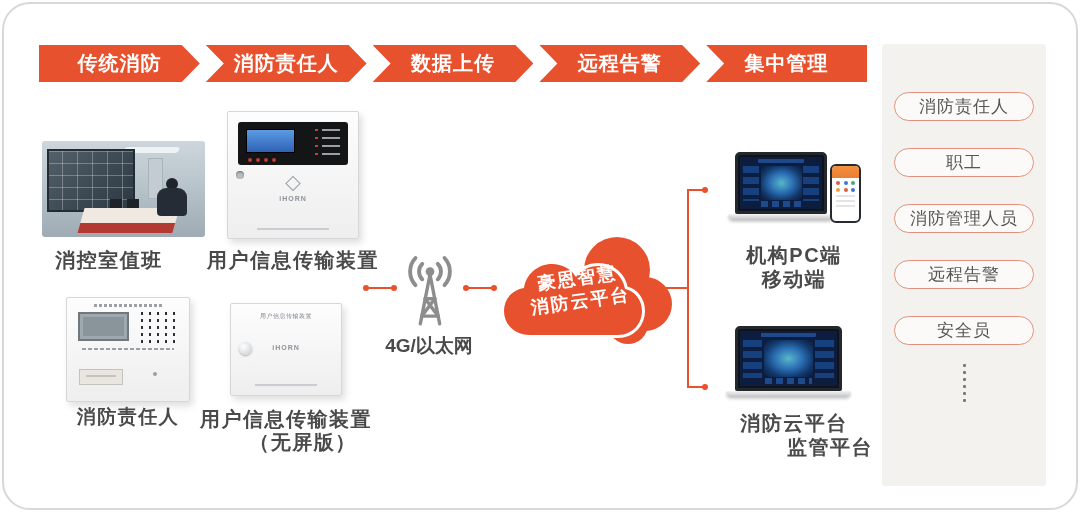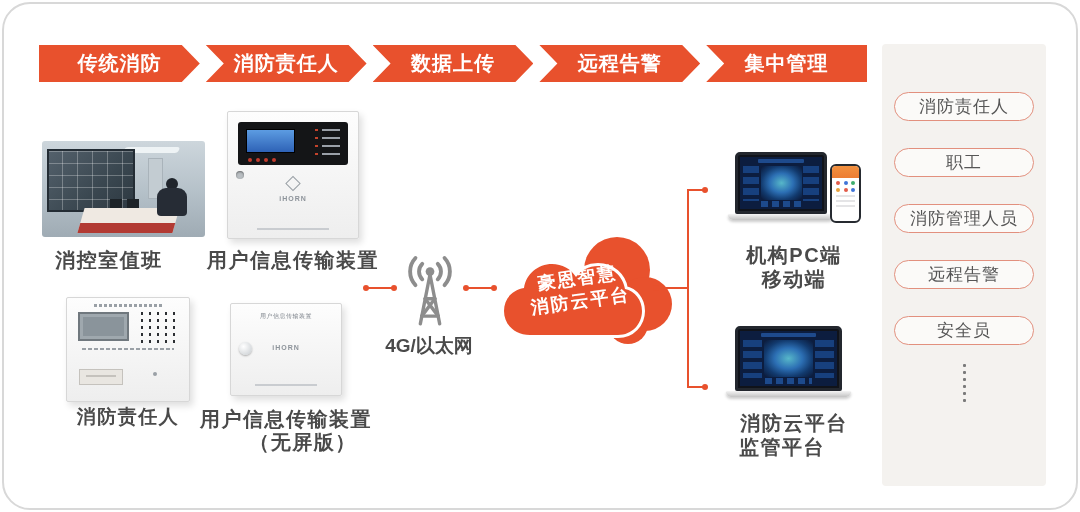--- a/index.html
+++ b/index.html
@@ -291,21 +291,21 @@
             <div class="bar"></div>
             <div class="colL"></div>
             <div class="colR"></div>
             <div class="map"></div>
             <div class="btm"></div>
           </div>
       </div>
       <div class="base" style="left:-9px;top:65px;width:125px;"></div>
     </div>
     <div class="lbl" style="left:700px;top:406px;width:180px;">消防云平台</div>
-    <div class="lbl" style="left:688px;top:430px;width:180px;">监管平台</div>
+    <div class="lbl" style="left:736px;top:430px;width:180px;">监管平台</div>
 
     <div class="roles">
       <div class="pill">
           <span>消防责任人</span>
         </div>
       <div class="pill">
           <span>职工</span>
         </div>
       <div class="pill">
           <span>消防管理人员</span>

